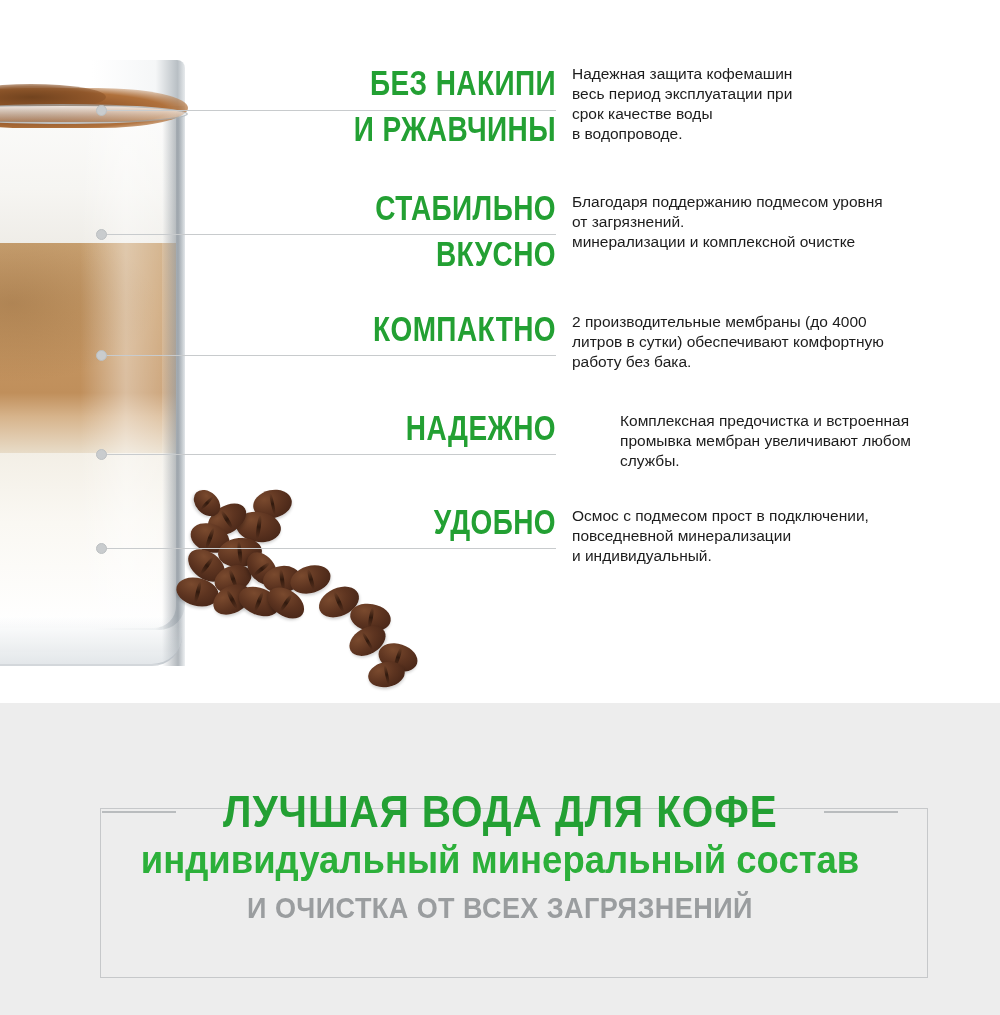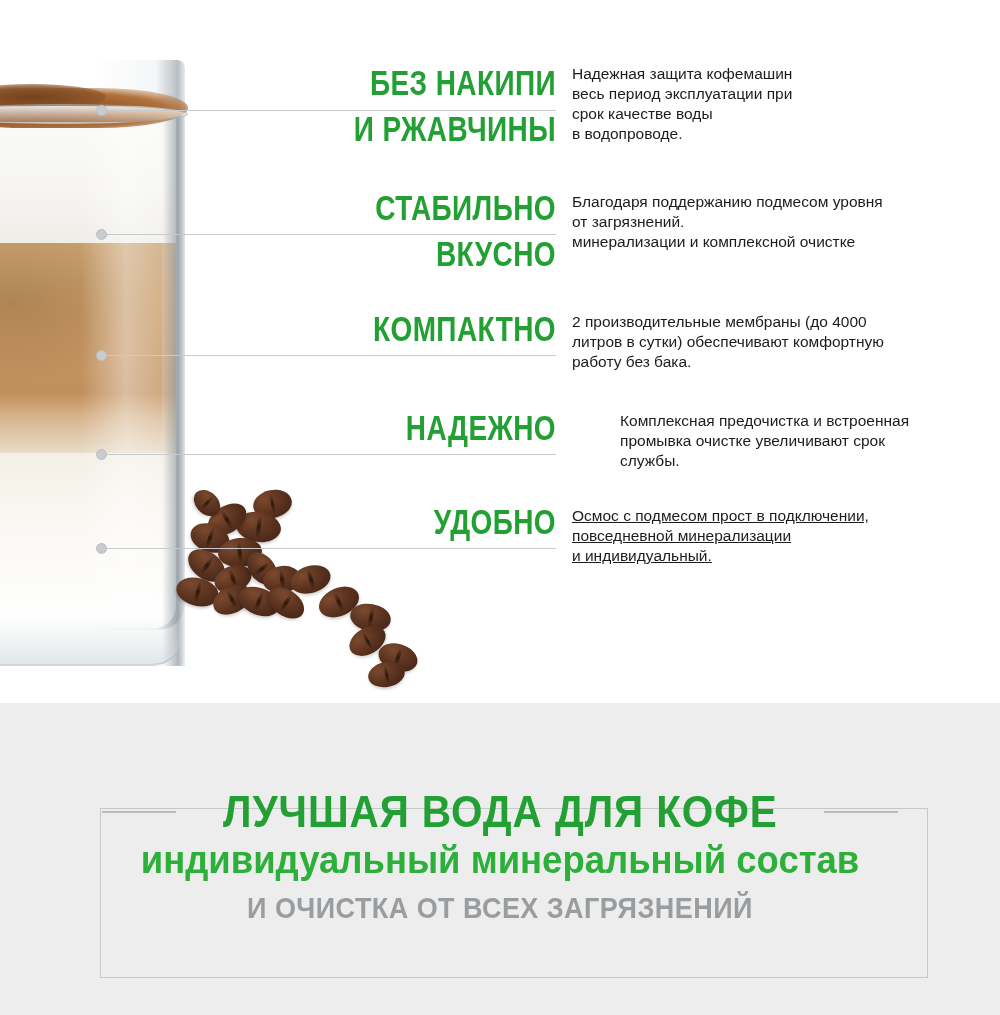--- a/index.html
+++ b/index.html
@@ -202,28 +202,28 @@
       <div>2 производительные мембраны (до 4000</div>
       <div>литров в сутки) обеспечивают комфортную</div>
       <div>работу без бака.</div>
     </div>
 
     <div class="feature" style="left:256px;top:409px;width:300px;height:60px;">
       <div class="feat-head" style="top:0;">НАДЕЖНО</div>
     </div>
     <div class="feat-body" style="left:572px;top:411px;width:380px;margin-left:48px;">
       <div>Комплексная предочистка и встроенная</div>
-      <div>промывка очистке увеличивают срок</div>
+      <div>промывка мембран увеличивают любом</div>
       <div>службы.</div>
     </div>
 
     <div class="feature" style="left:256px;top:503px;width:300px;height:60px;text-decoration:underline;">
       <div class="feat-head" style="top:0;">УДОБНО</div>
     </div>
-    <div class="feat-body" style="left:572px;top:506px;width:380px;text-decoration:underline;">
+    <div class="feat-body" style="left:572px;top:506px;width:380px;">
       <div>Осмос с подмесом прост в подключении,</div>
       <div>повседневной минерализации</div>
       <div>и индивидуальный.</div>
     </div>
 
   </div>
 
   <div class="bottom-section">
     <div class="banner-box"></div>
     <div class="banner-inner">

